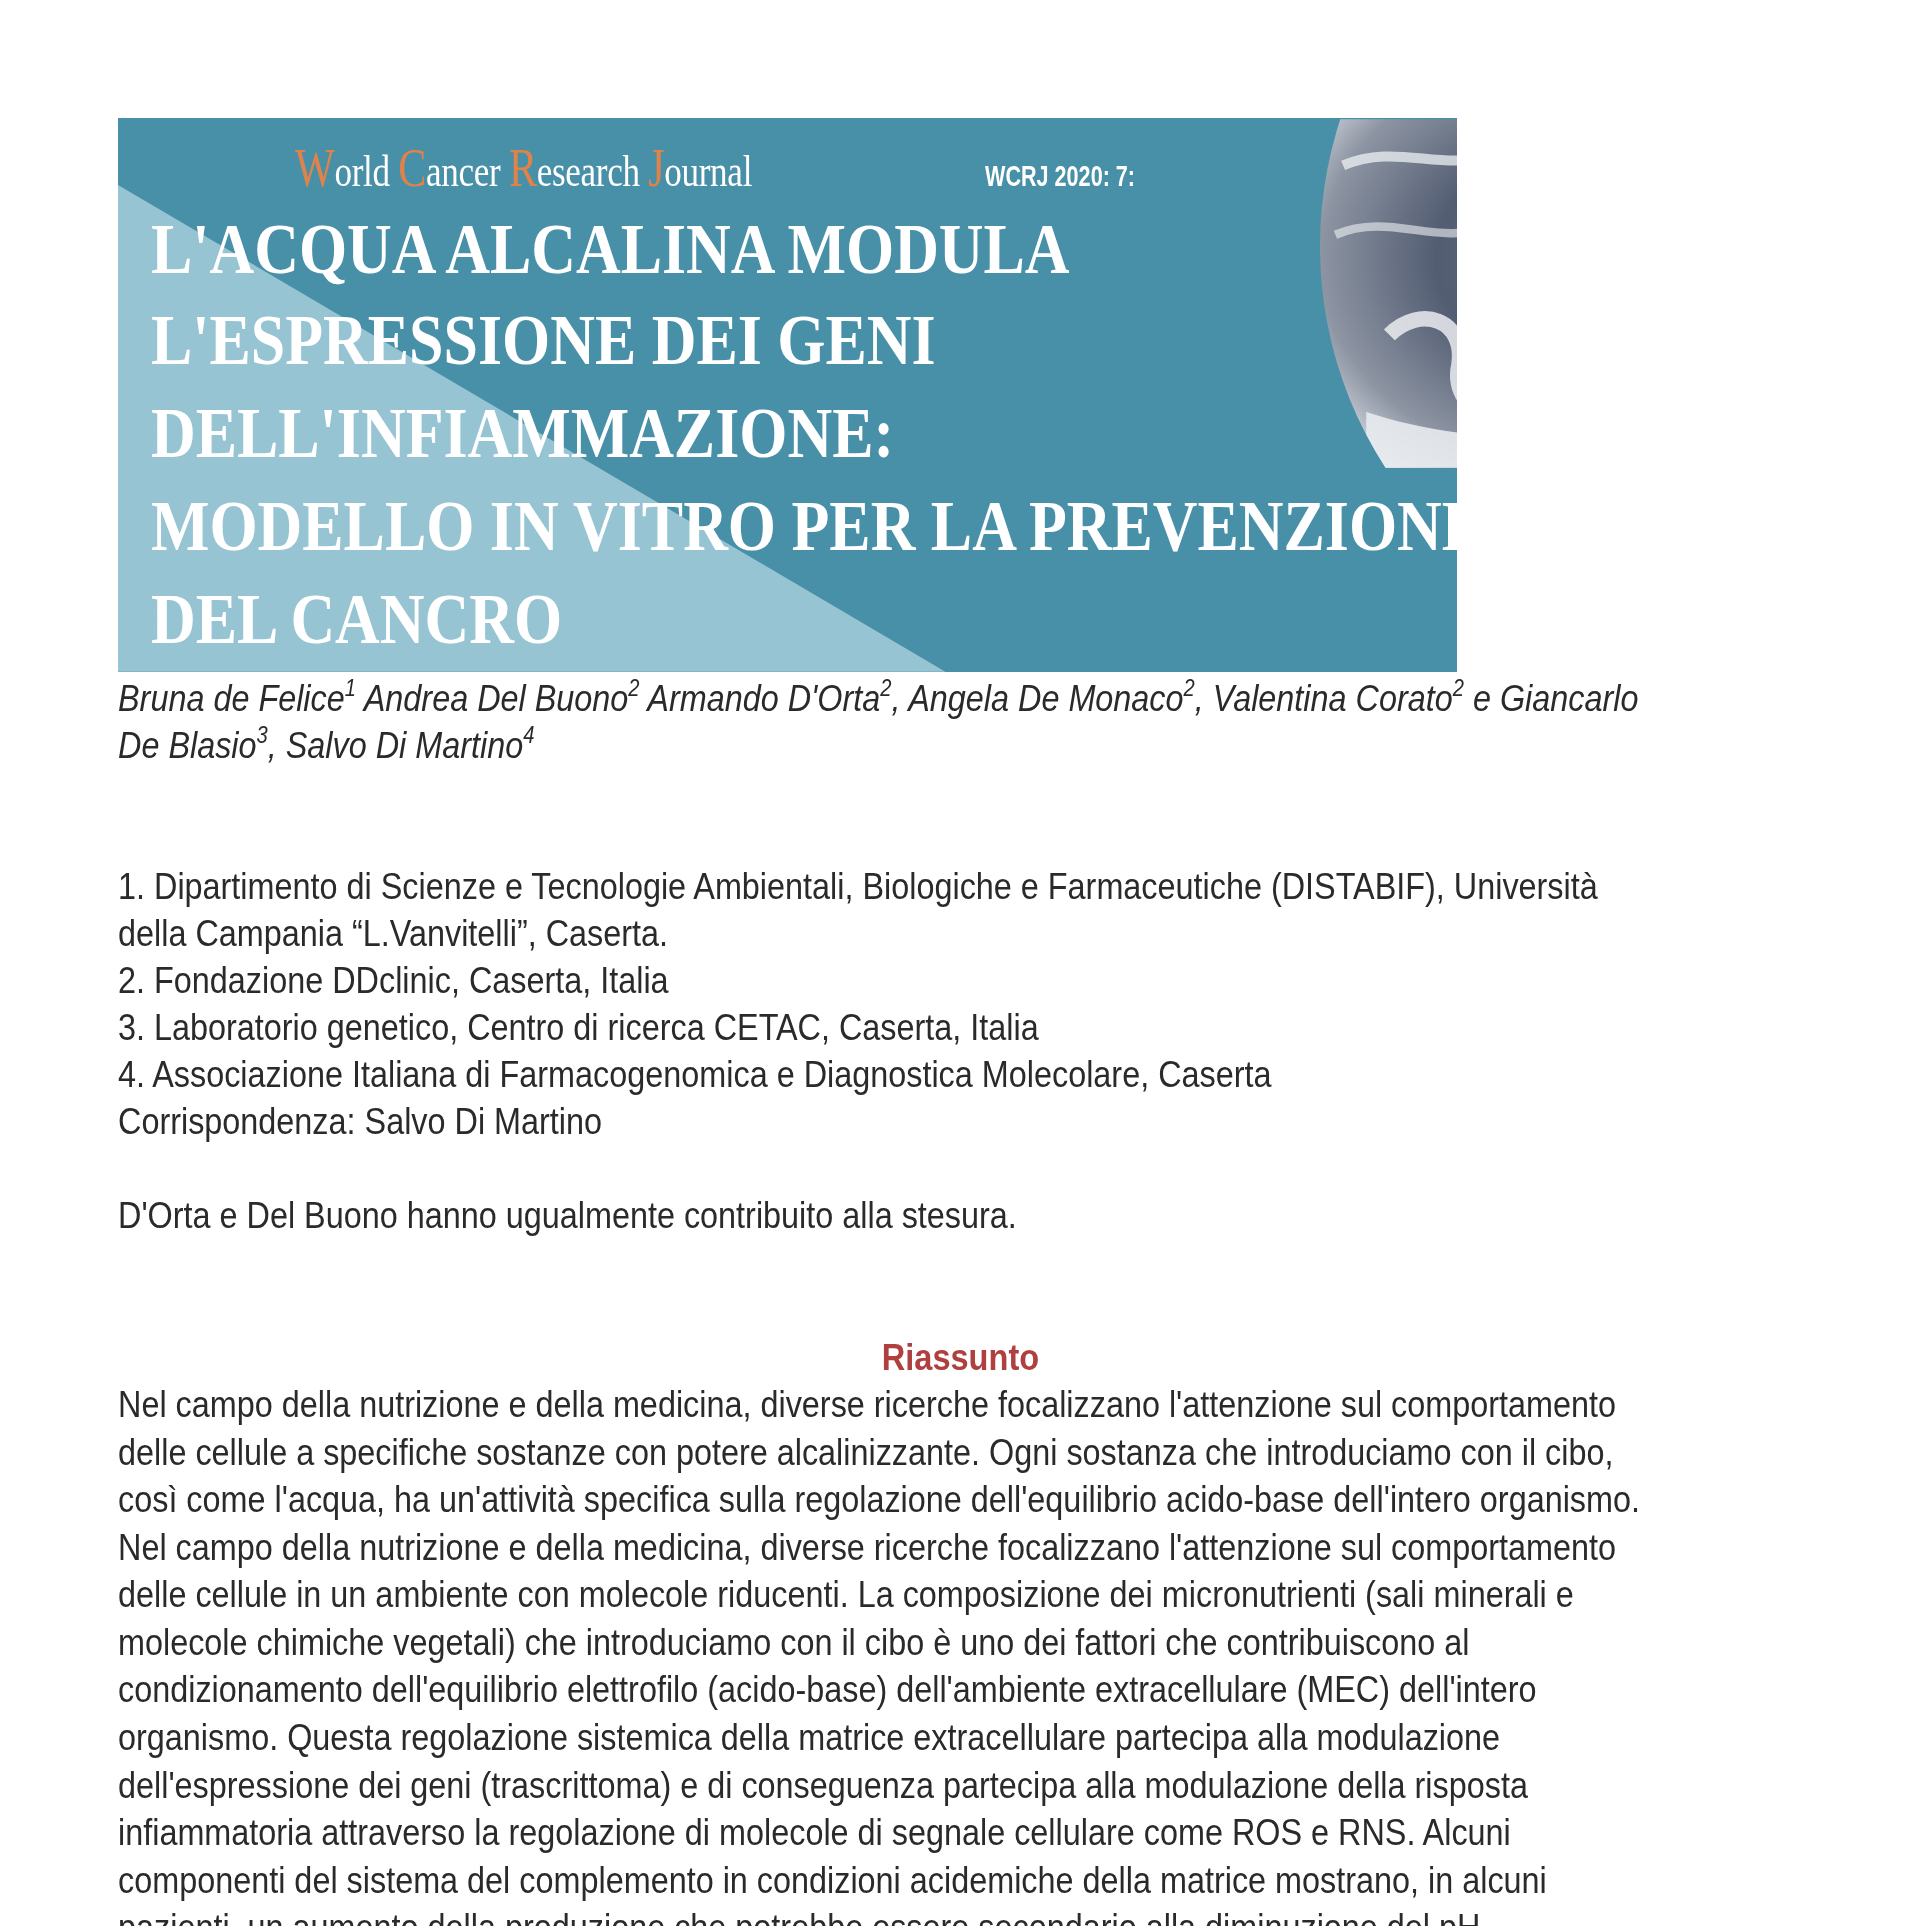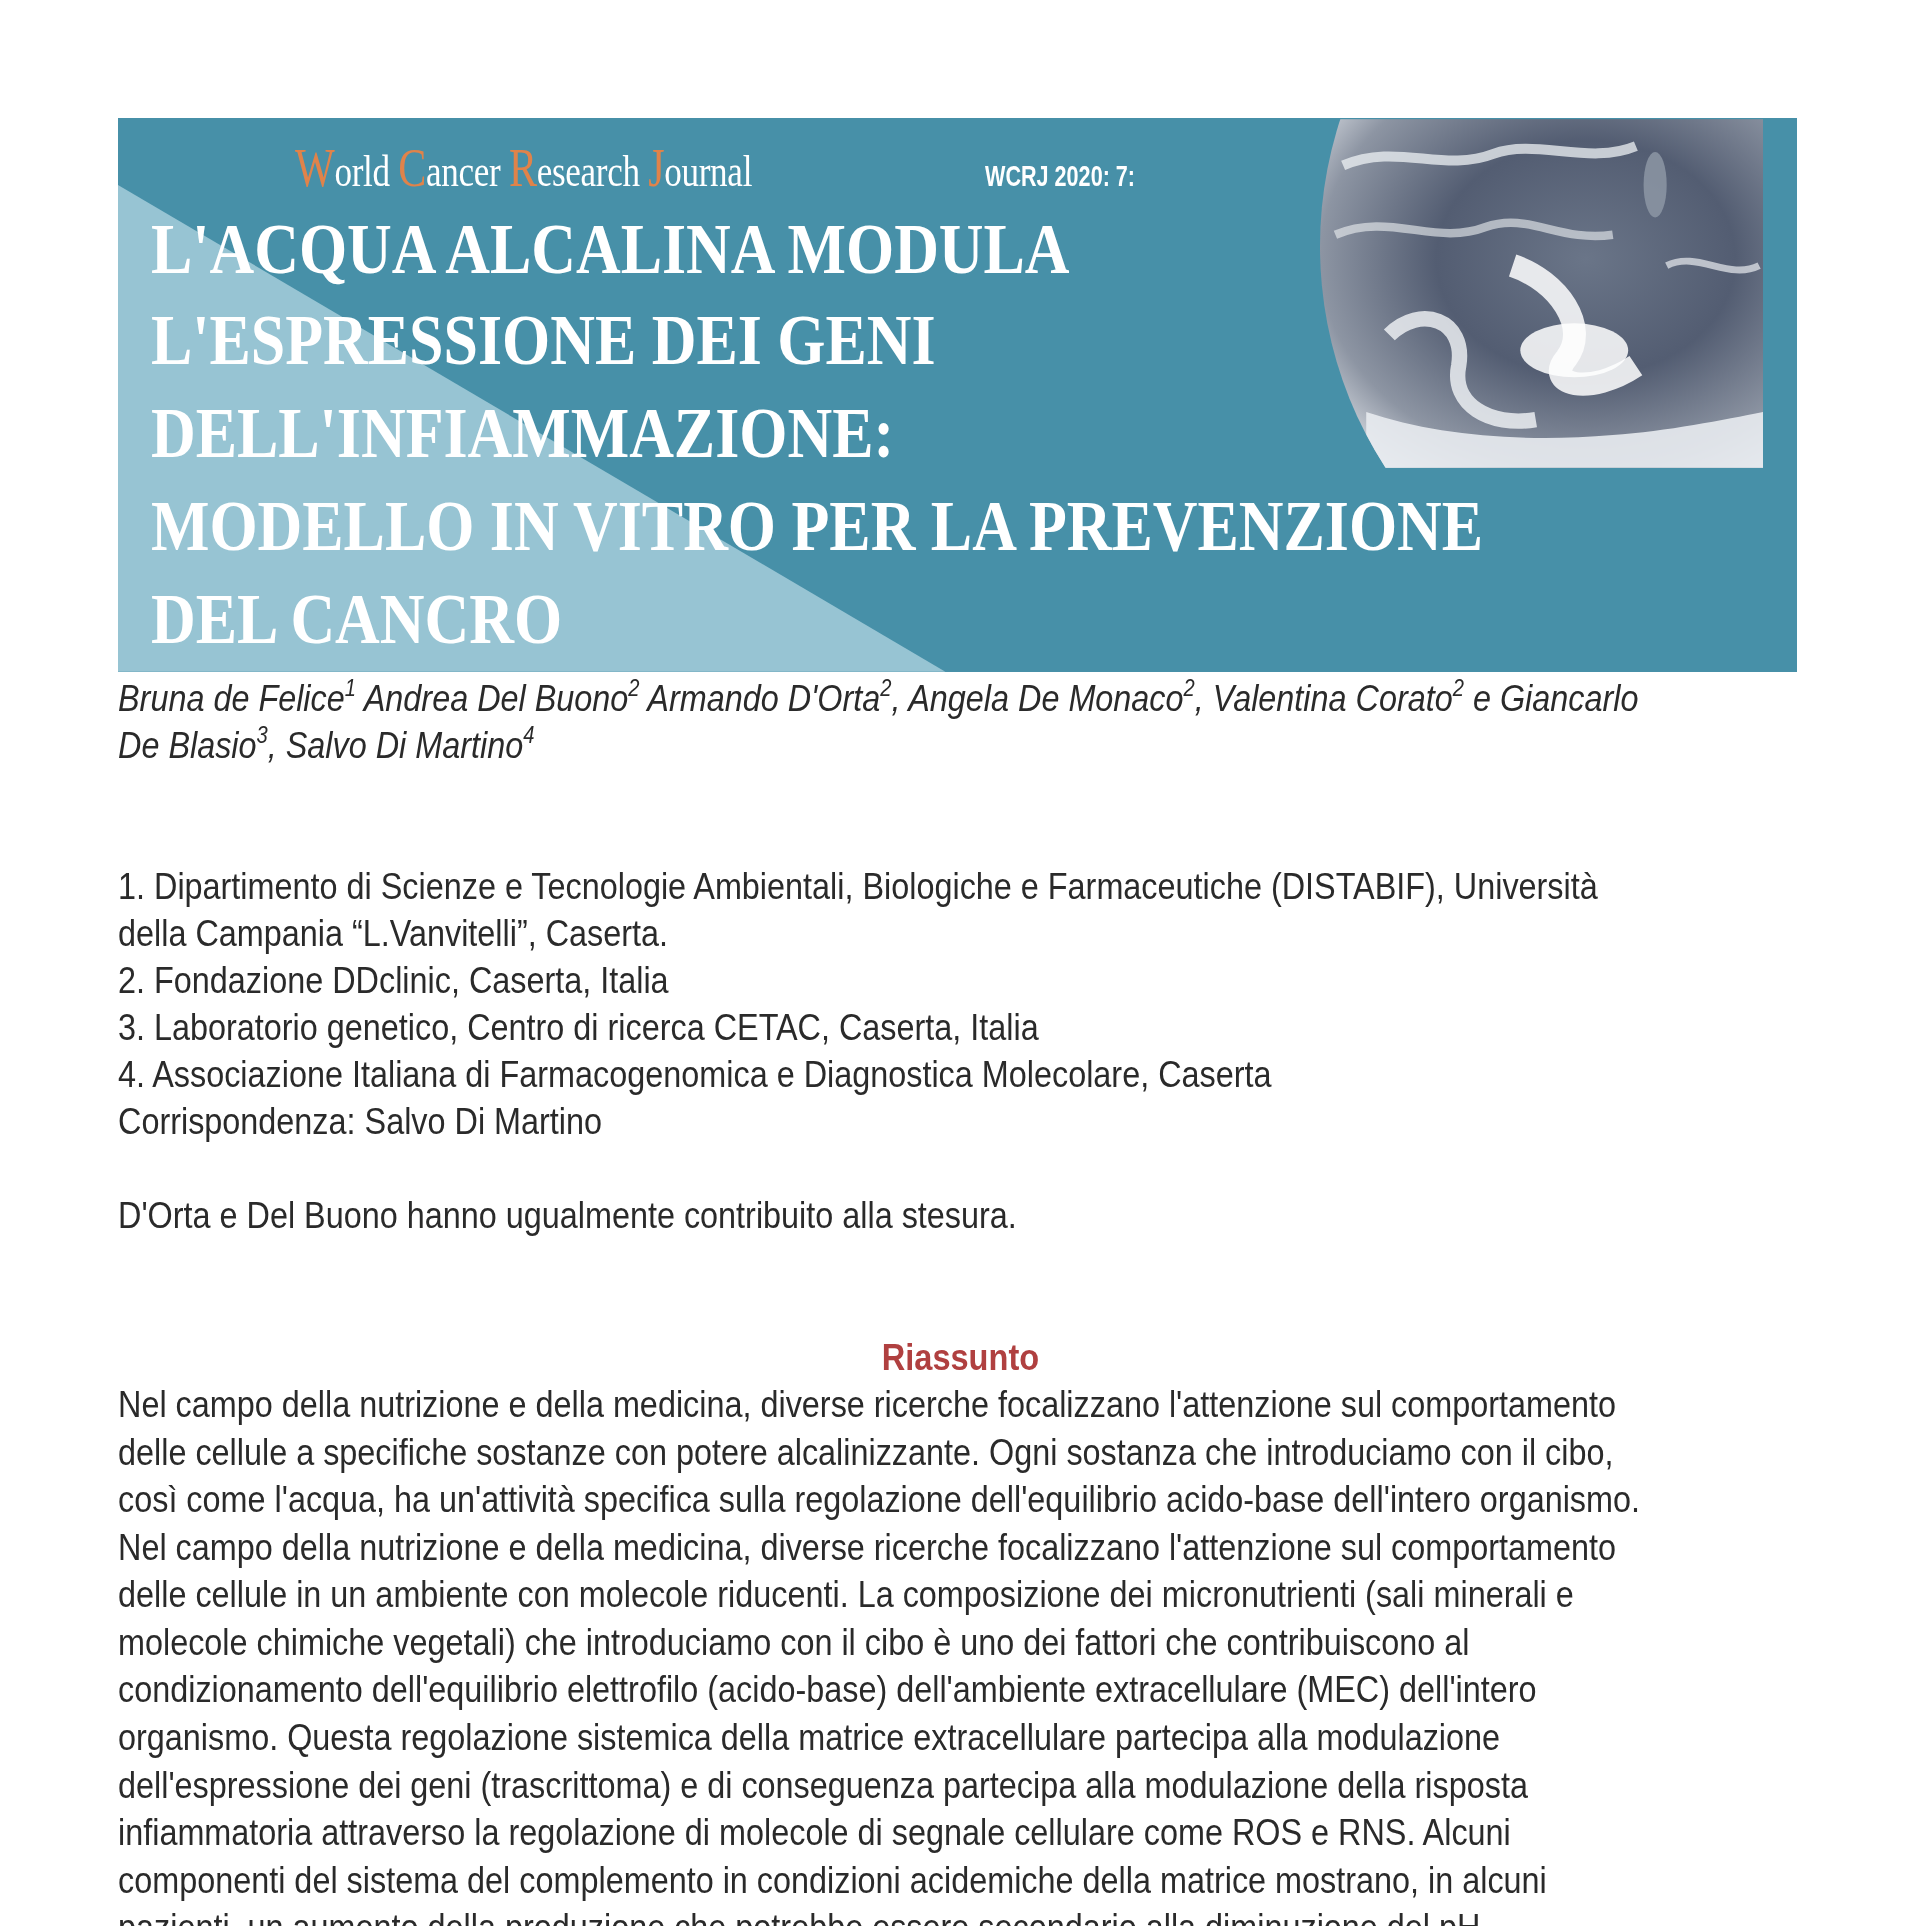--- a/index.html
+++ b/index.html
@@ -1,20 +1,20 @@
 <!DOCTYPE html>
 <html style="font-size:6.2px"><head>
 <meta charset="utf-8">
 <style>
   html, body { margin: 0; padding: 0; background: #ffffff; }
   body { width: 1910px; height: 2703px; position: relative; overflow: hidden; }
   #page { position: absolute; left: 0; top: 0; width: 1910px; height: 2703px; background: #ffffff; }
 
   
-  #header { position: absolute; left: 118px; top: 118px; width: 1679px; height: 554px; background: #4790a8; overflow: hidden; }
+  #header { position: absolute; left: 118px; top: 118px; width: 1339px; height: 554px; background: #4790a8; overflow: hidden; }
   #header-diag { position: absolute; left: 0; top: 0; width: 1679px; height: 554px; }
   #globe { position: absolute; left: 1202px; top: 1.2px; width: 443px; height: 349px; overflow: hidden; }
   #globe svg { display: block; }
 
   .journal-name { position: absolute; left: 177px; top: 23px; white-space: nowrap;
     font-family: "Liberation Serif", "DejaVu Serif", serif; font-size: 45px; color: #ffffff;
     transform: scaleX(0.78); transform-origin: left top; letter-spacing: -0.4px; line-height: 1; }
   .journal-name .cap { color: #e0834a; font-size: 54px; }
   .journal-ref { position: absolute; left: 867px; top: 43px; white-space: nowrap;
     font-family: "Liberation Sans", "DejaVu Sans", sans-serif; font-weight: bold; font-size: 30px; color: #ffffff;

